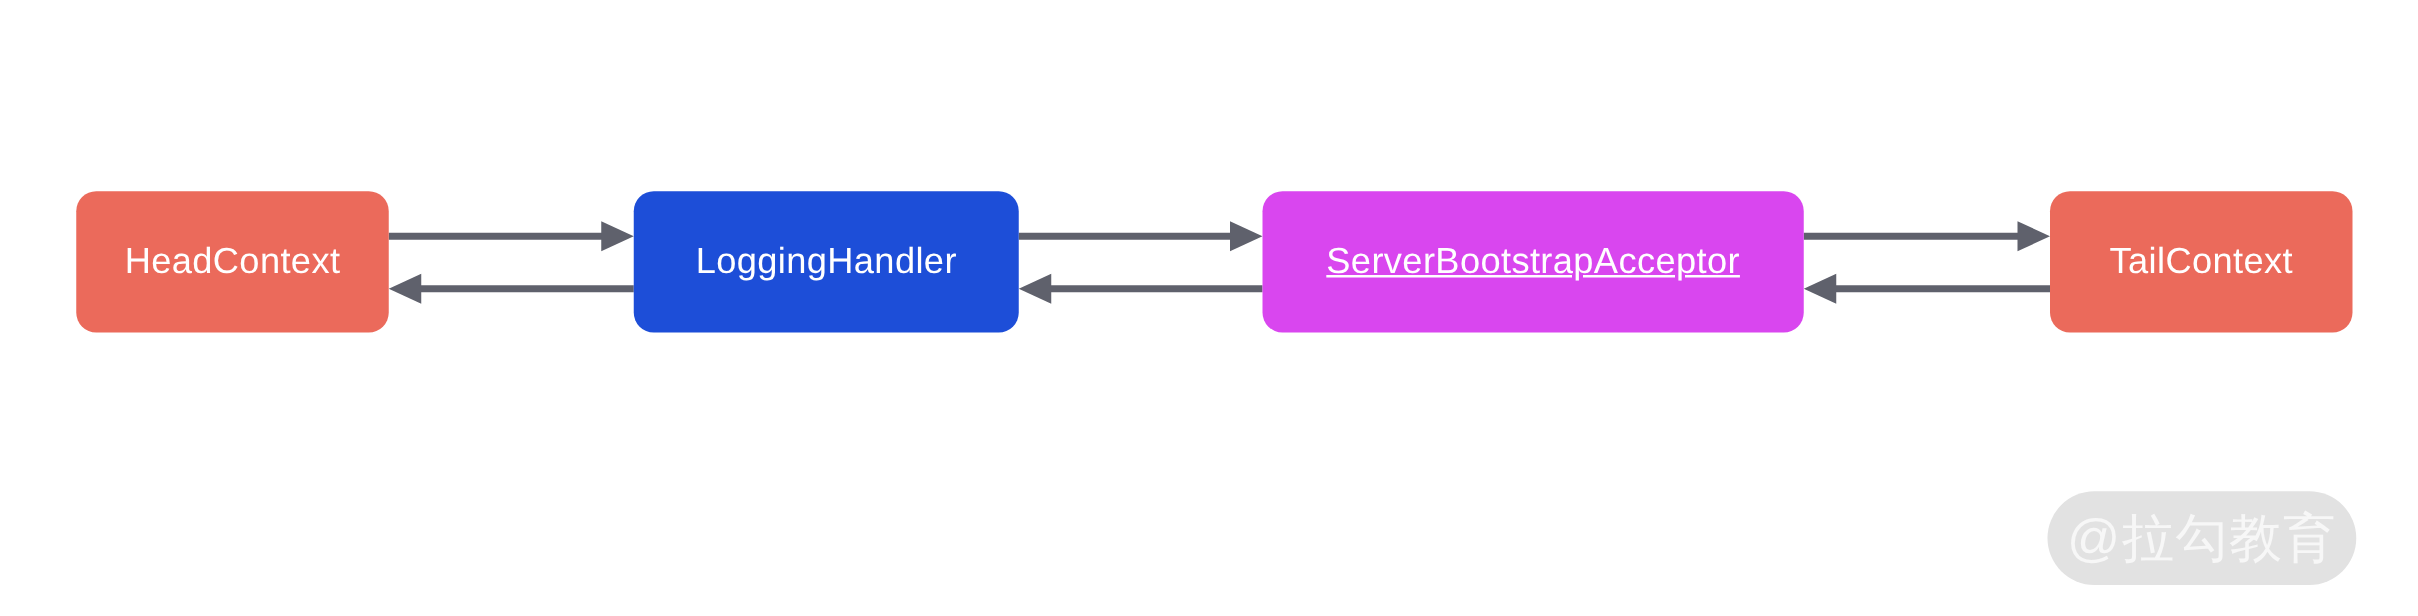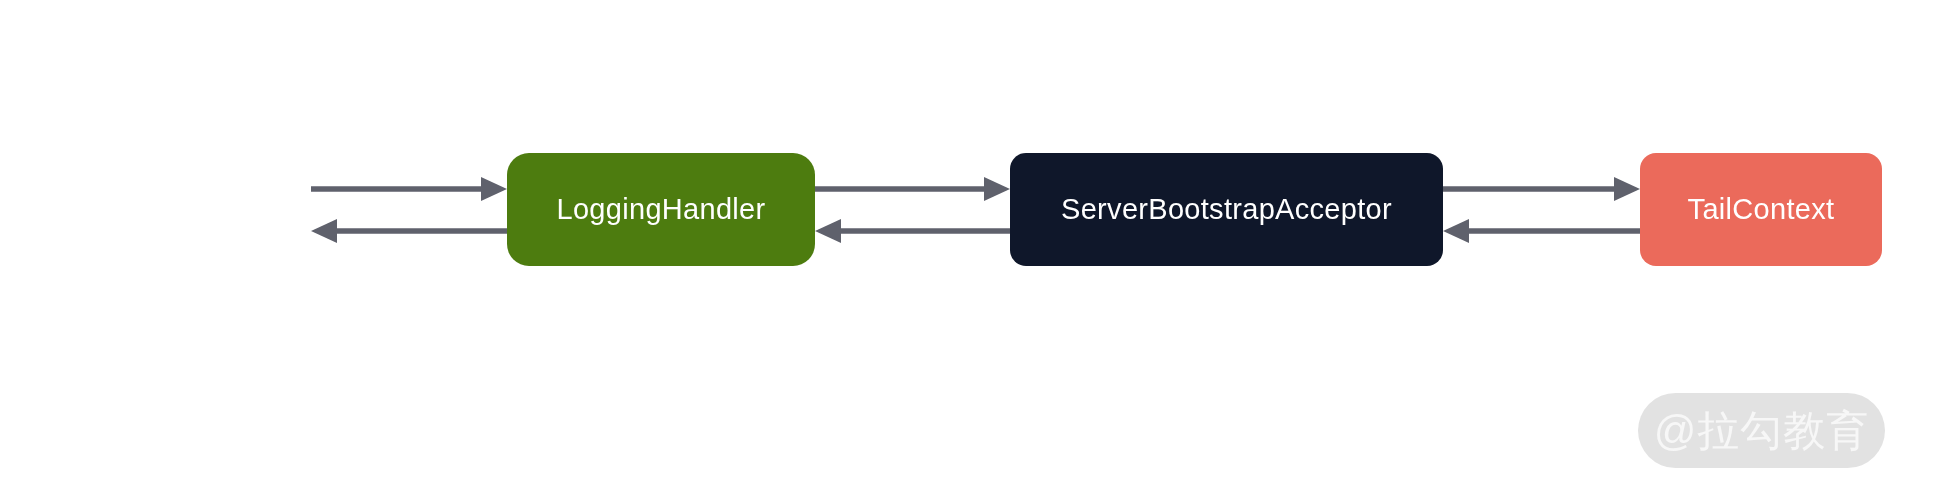--- a/index.html
+++ b/index.html
@@ -93,26 +93,29 @@
     <g>
       <line x1="1443" y1="189" x2="1616" y2="189"></line>
       <polygon points="1614,177 1640,189 1614,201"></polygon>
     </g>
     <g>
       <line x1="1640" y1="231" x2="1467" y2="231"></line>
       <polygon points="1469,219 1443,231 1469,243"></polygon>
     </g>
   </svg>
 
+  <div class="node node-1" style="background: rgb(235, 106, 91);">
+    <span>HeadContext</span>
+  </div>
 
-  <div class="node node-2" style="background: #4d7c0f; border-radius: 22px;">
+  <div class="node node-2" style="background: #1d4ed8;">
     <span>LoggingHandler</span>
   </div>
 
-  <div class="node node-3" style="background: #0f172a;">
+  <div class="node node-3" style="background: #d946ef; text-decoration: underline;">
     <span>ServerBootstrapAcceptor</span>
   </div>
 
   <div class="node node-4" style="background: rgb(235, 106, 91); text-align: center;">
     <span>TailContext</span>
   </div>
 
   <div class="watermark">
     <span>@拉勾教育</span>
   </div>

